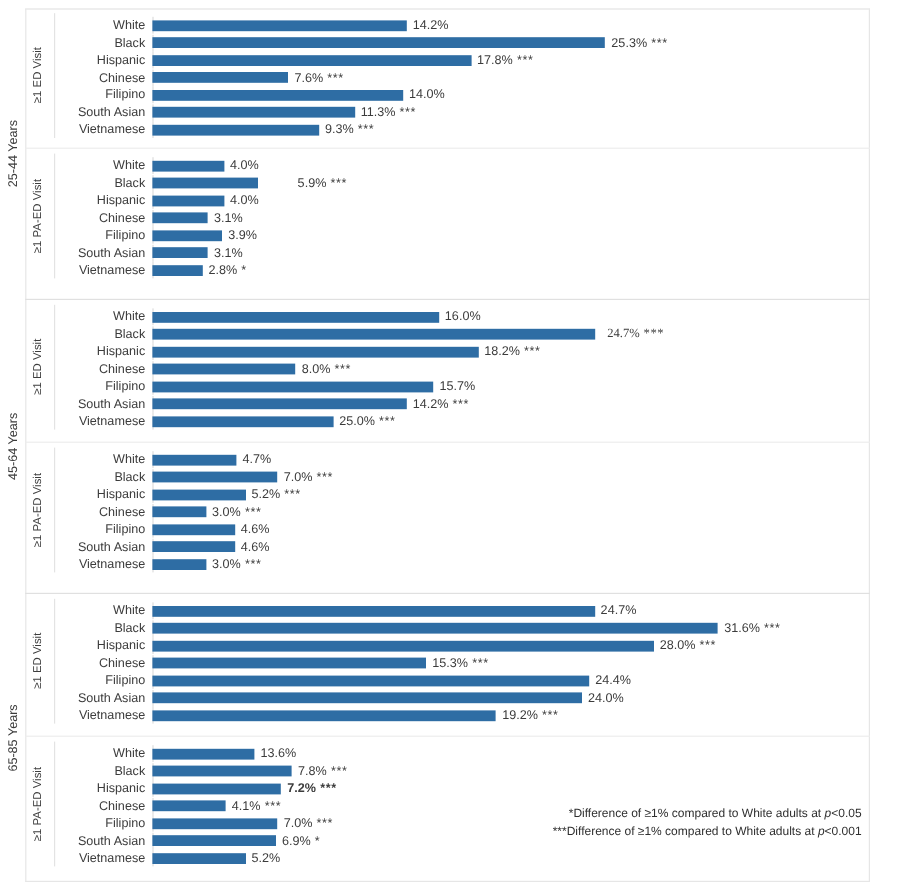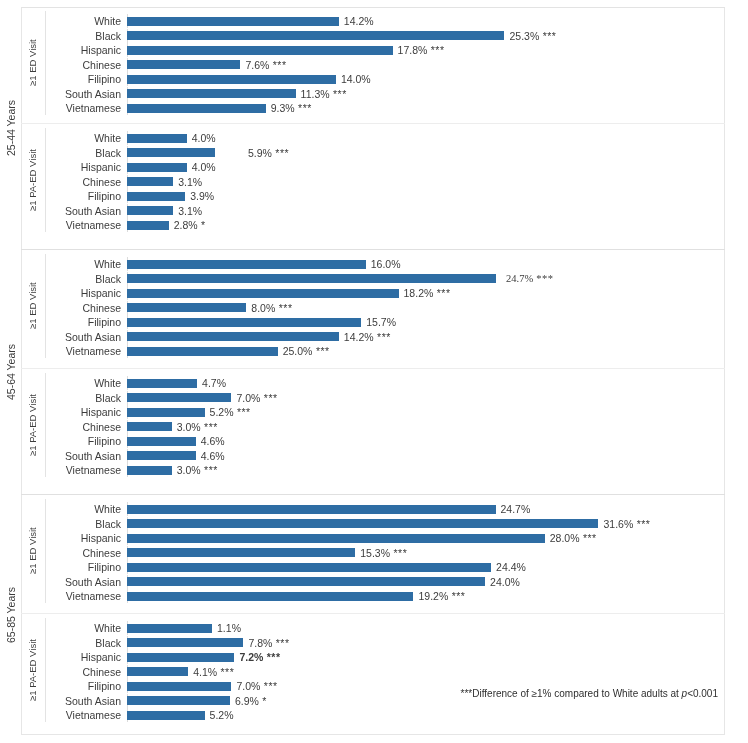--- a/index.html
+++ b/index.html
@@ -399,21 +399,21 @@
           </div>
         </div>
         <div class="panel-sep" style="top: 118px;"></div>
         <div class="panel" style="top: 121px;">
           <div class="panel-label">≥1 PA-ED Visit</div>
           <div class="panel-label-rule"></div>
           <div class="row" style="top: 5px;">
             <div class="cat-label">White</div>
             <div class="axis-line" style="left: 81px;"></div>
             <div class="bar" style="left: 81px; width: 85.044px; background: rgb(46, 109, 164);"></div>
-            <div class="bar-value" style="left: 171.044px;"><span>1.1%</span></div>
+            <div class="bar-value" style="left: 171.044px;"><span>13.6%</span></div>
           </div>
           <div class="row" style="top: 19.5px;">
             <div class="cat-label">Black</div>
             <div class="axis-line" style="left: 81px;"></div>
             <div class="bar" style="left: 81px; width: 116.376px; background: rgb(46, 109, 164);"></div>
             <div class="bar-value" style="left: 202.376px;"><span>7.8%</span><span class="stars"> ***</span></div>
           </div>
           <div class="row" style="top: 34px;">
             <div class="cat-label">Hispanic</div>
             <div class="axis-line" style="left: 81px;"></div>
@@ -441,17 +441,18 @@
           <div class="row" style="top: 92px;">
             <div class="cat-label">Vietnamese</div>
             <div class="axis-line" style="left: 81px;"></div>
             <div class="bar" style="left: 81px; width: 77.584px; background: rgb(46, 109, 164);"></div>
             <div class="bar-value" style="left: 163.584px;"><span>5.2%</span></div>
           </div>
         </div>
       </div>
     </div>
   <div id="footnotes">
+      <div>*Difference of  ≥1% compared to White adults at <i>p</i>&lt;0.05</div>
       <div>***Difference of  ≥1% compared to White adults at <i>p</i>&lt;0.001</div>
     </div>
 <div class="agegroup-sep" style="position: absolute; top: 249px;"></div>
     <div class="agegroup-sep" style="position: absolute; top: 494px;"></div>
   </div>
 
 </body></html>

